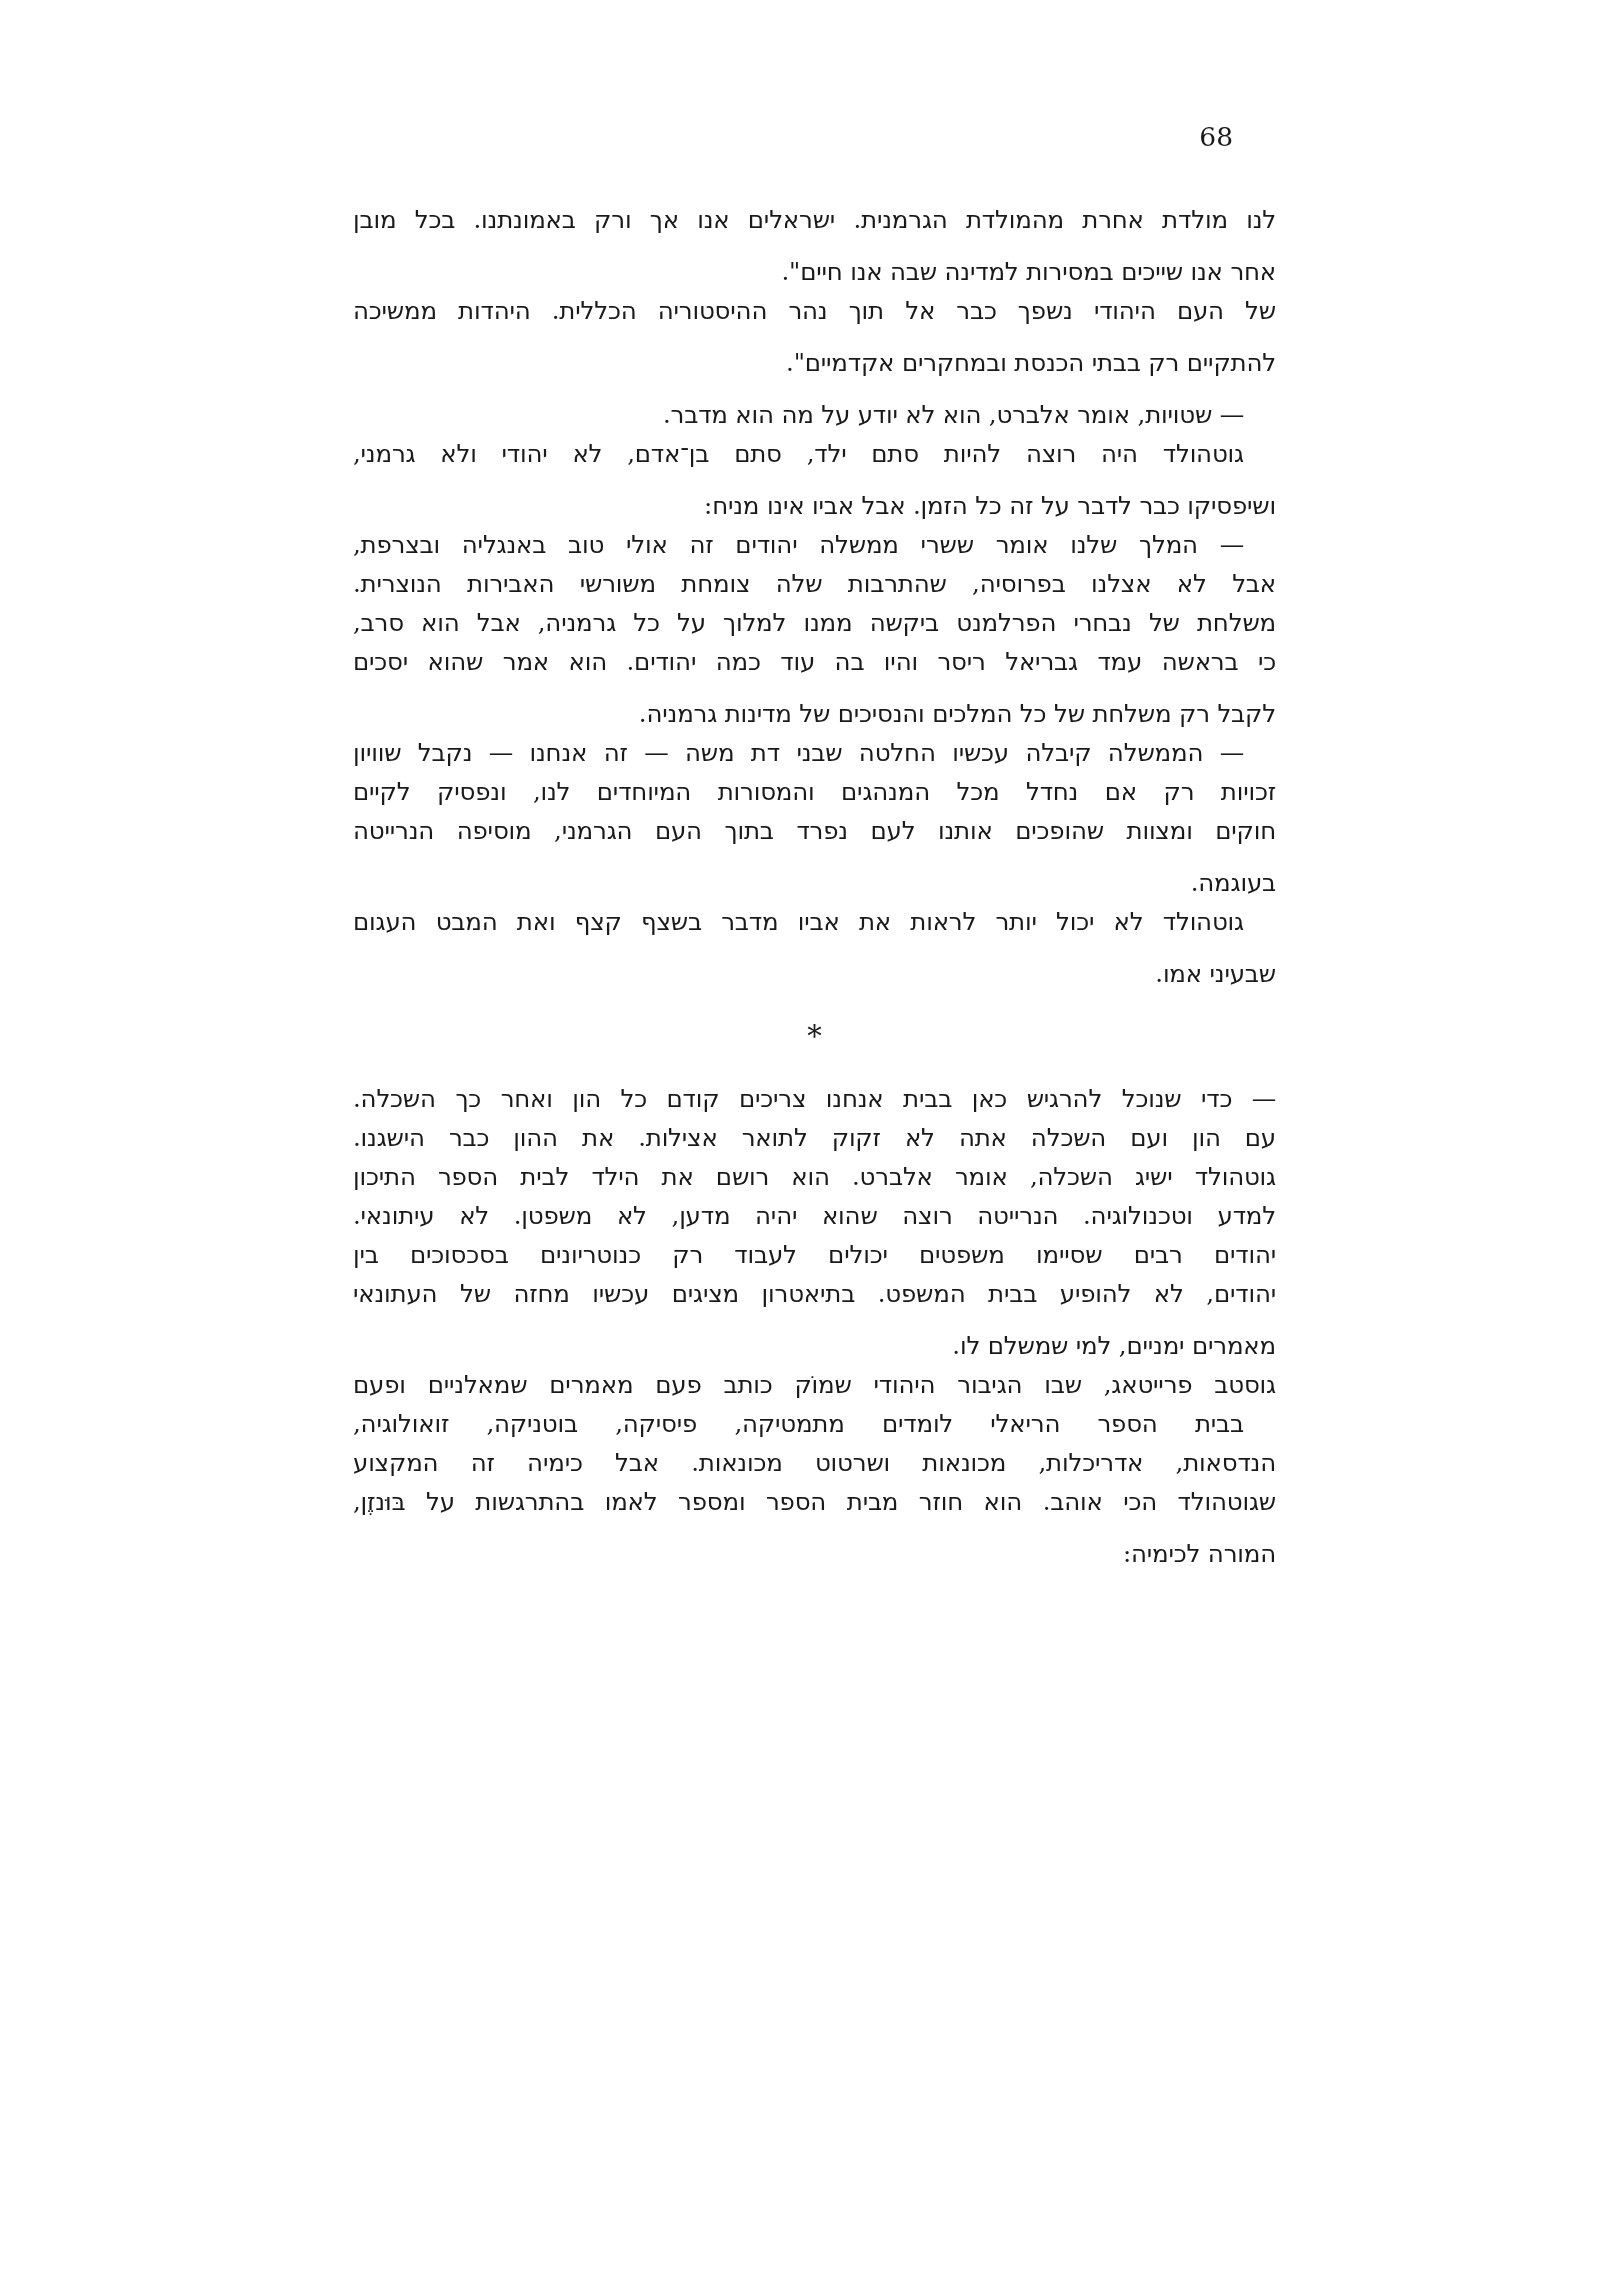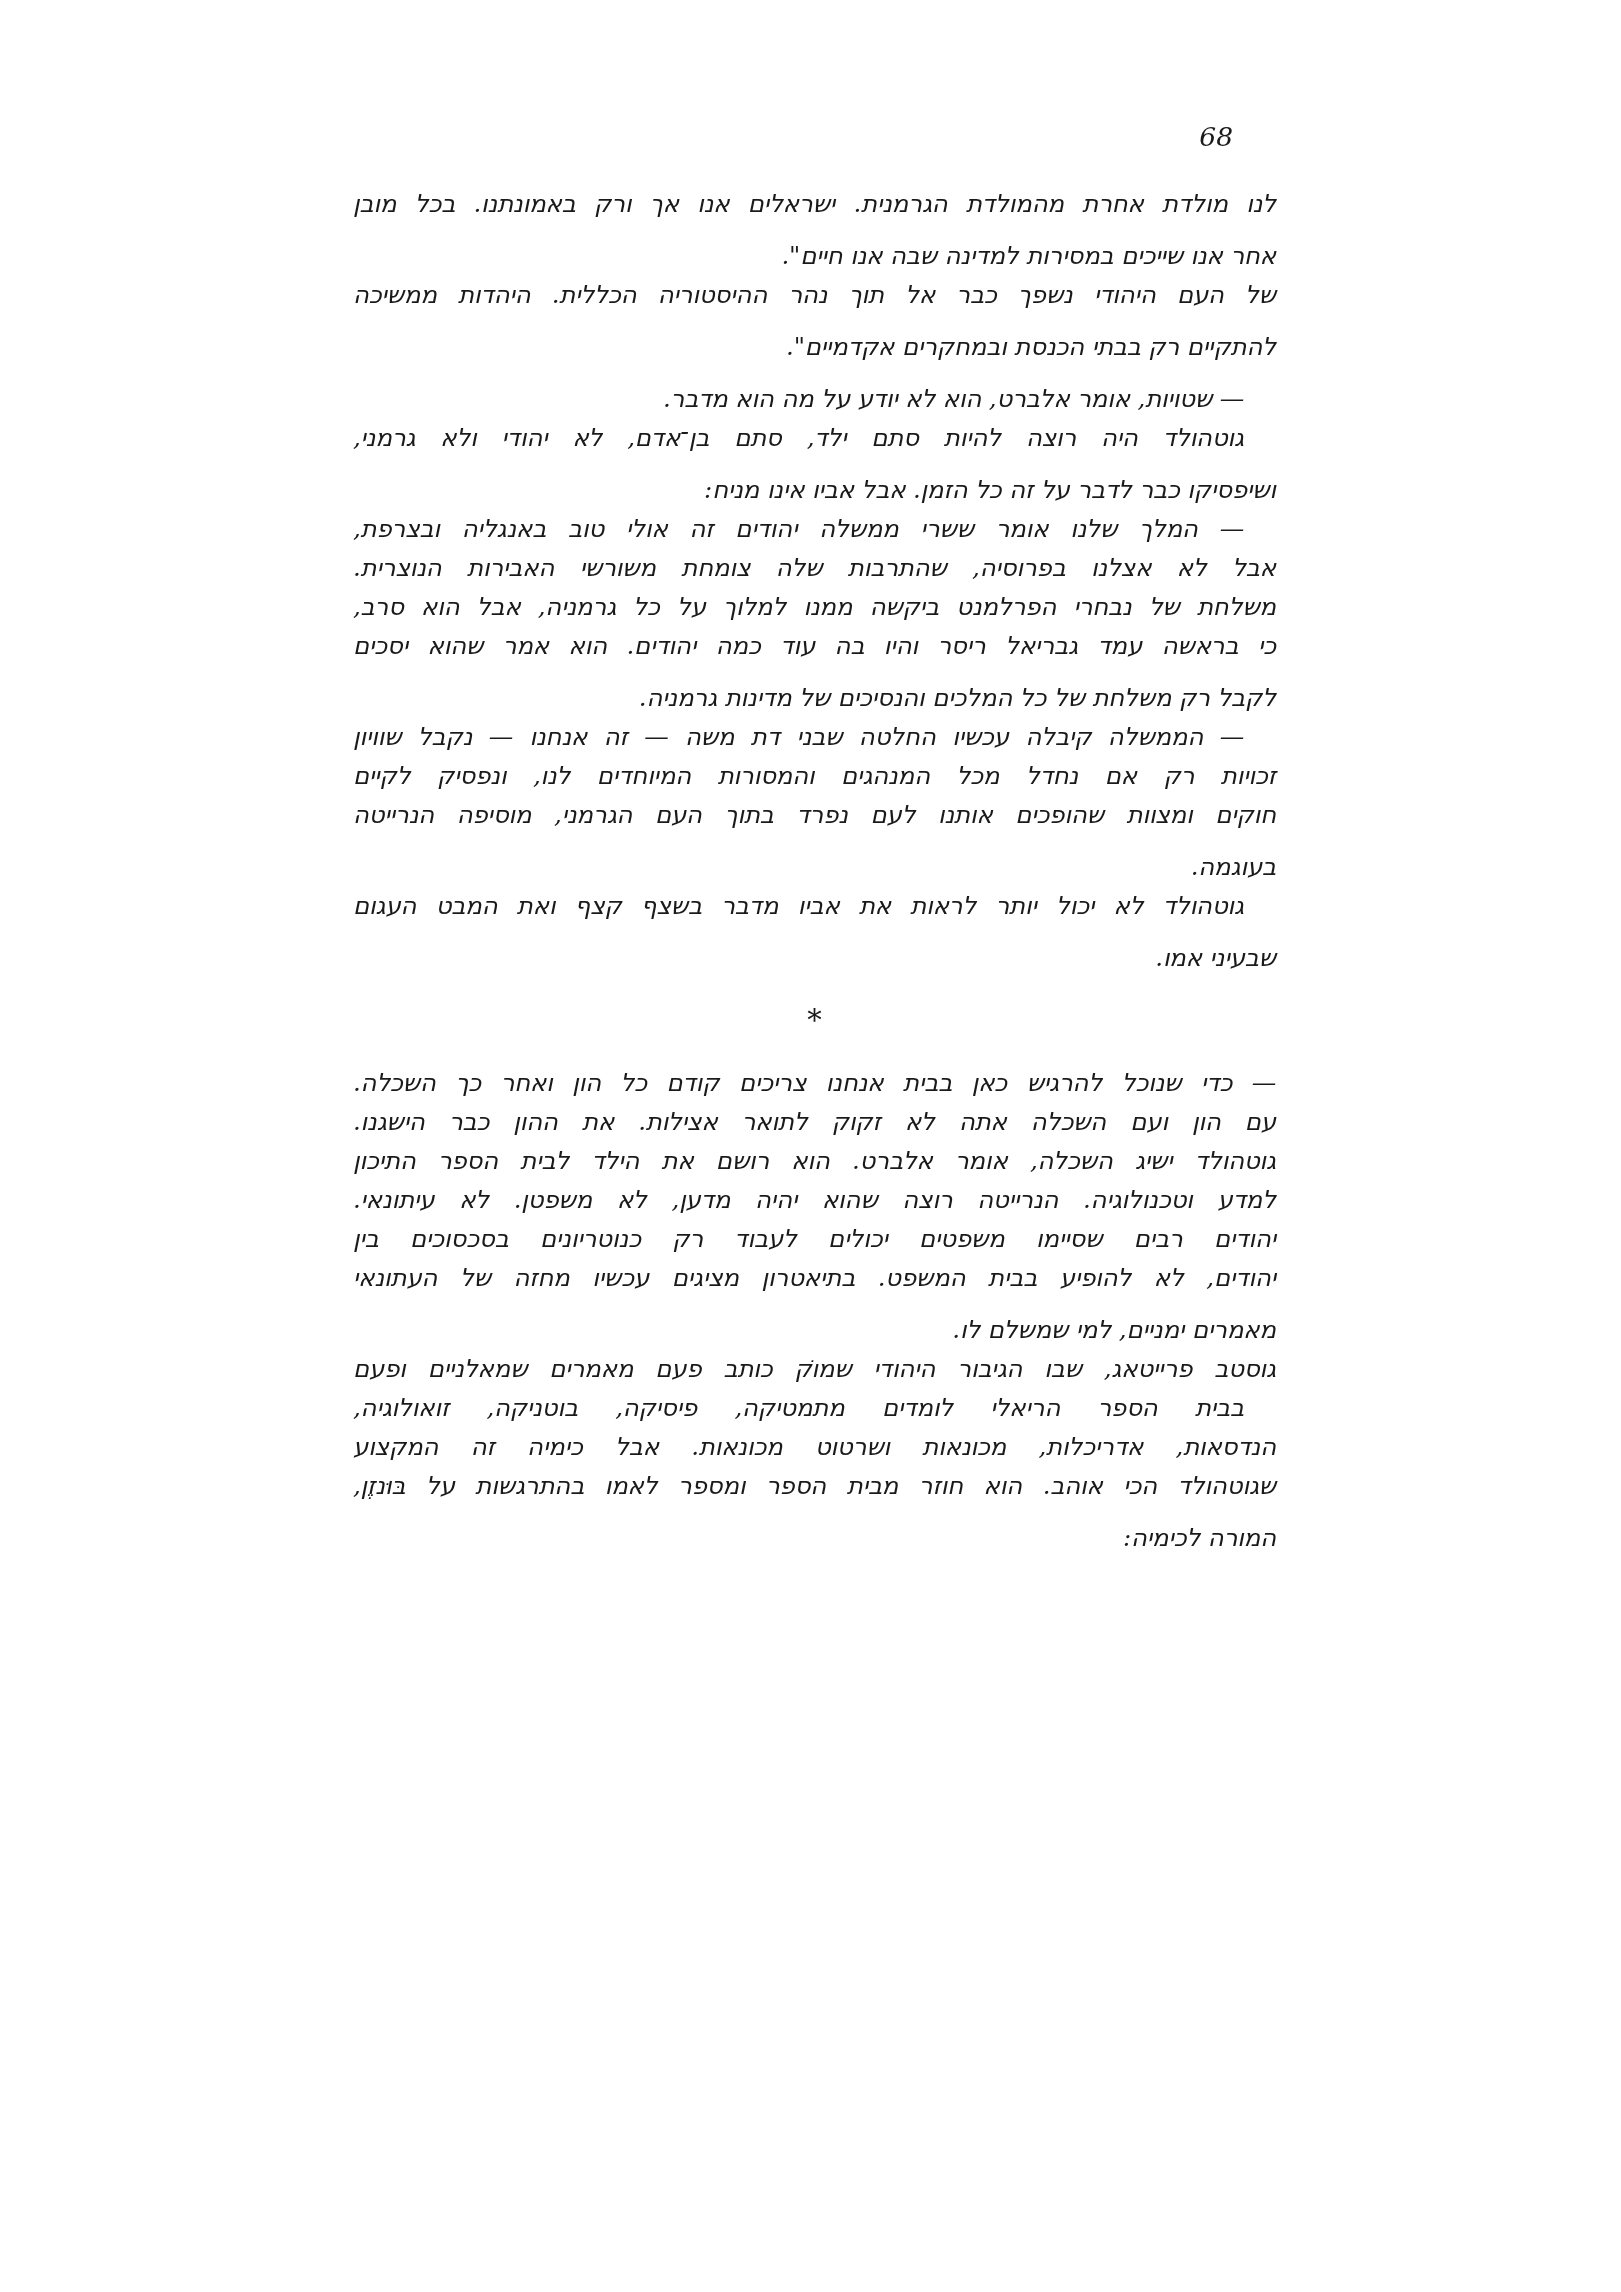--- a/index.html
+++ b/index.html
@@ -8,33 +8,32 @@
     background: #ffffff;
   }
   .page {
     position: relative;
     width: 1621px;
     height: 2293px;
     background: #ffffff;
     color: #1a1a1a;
     font-family: "DejaVu Serif", "DejaVu Sans", serif;
     overflow: hidden;
-    font-style: italic;
   }
   .page-number {
     position: absolute;
     top: 122px;
     right: 388px;
     font-size: 26.5px;
     line-height: 29px;
     color: #1a1a1a;
   }
   .text-block {
     position: absolute;
-    top: 184px;
+    top: 200px;
     right: 345px;
     width: 923px;
     direction: rtl;
     font-size: 24.5px;
     line-height: 39px;
     letter-spacing: -0.2px;
     color: #1a1a1a;
   }
   .para {
     margin: 0;

